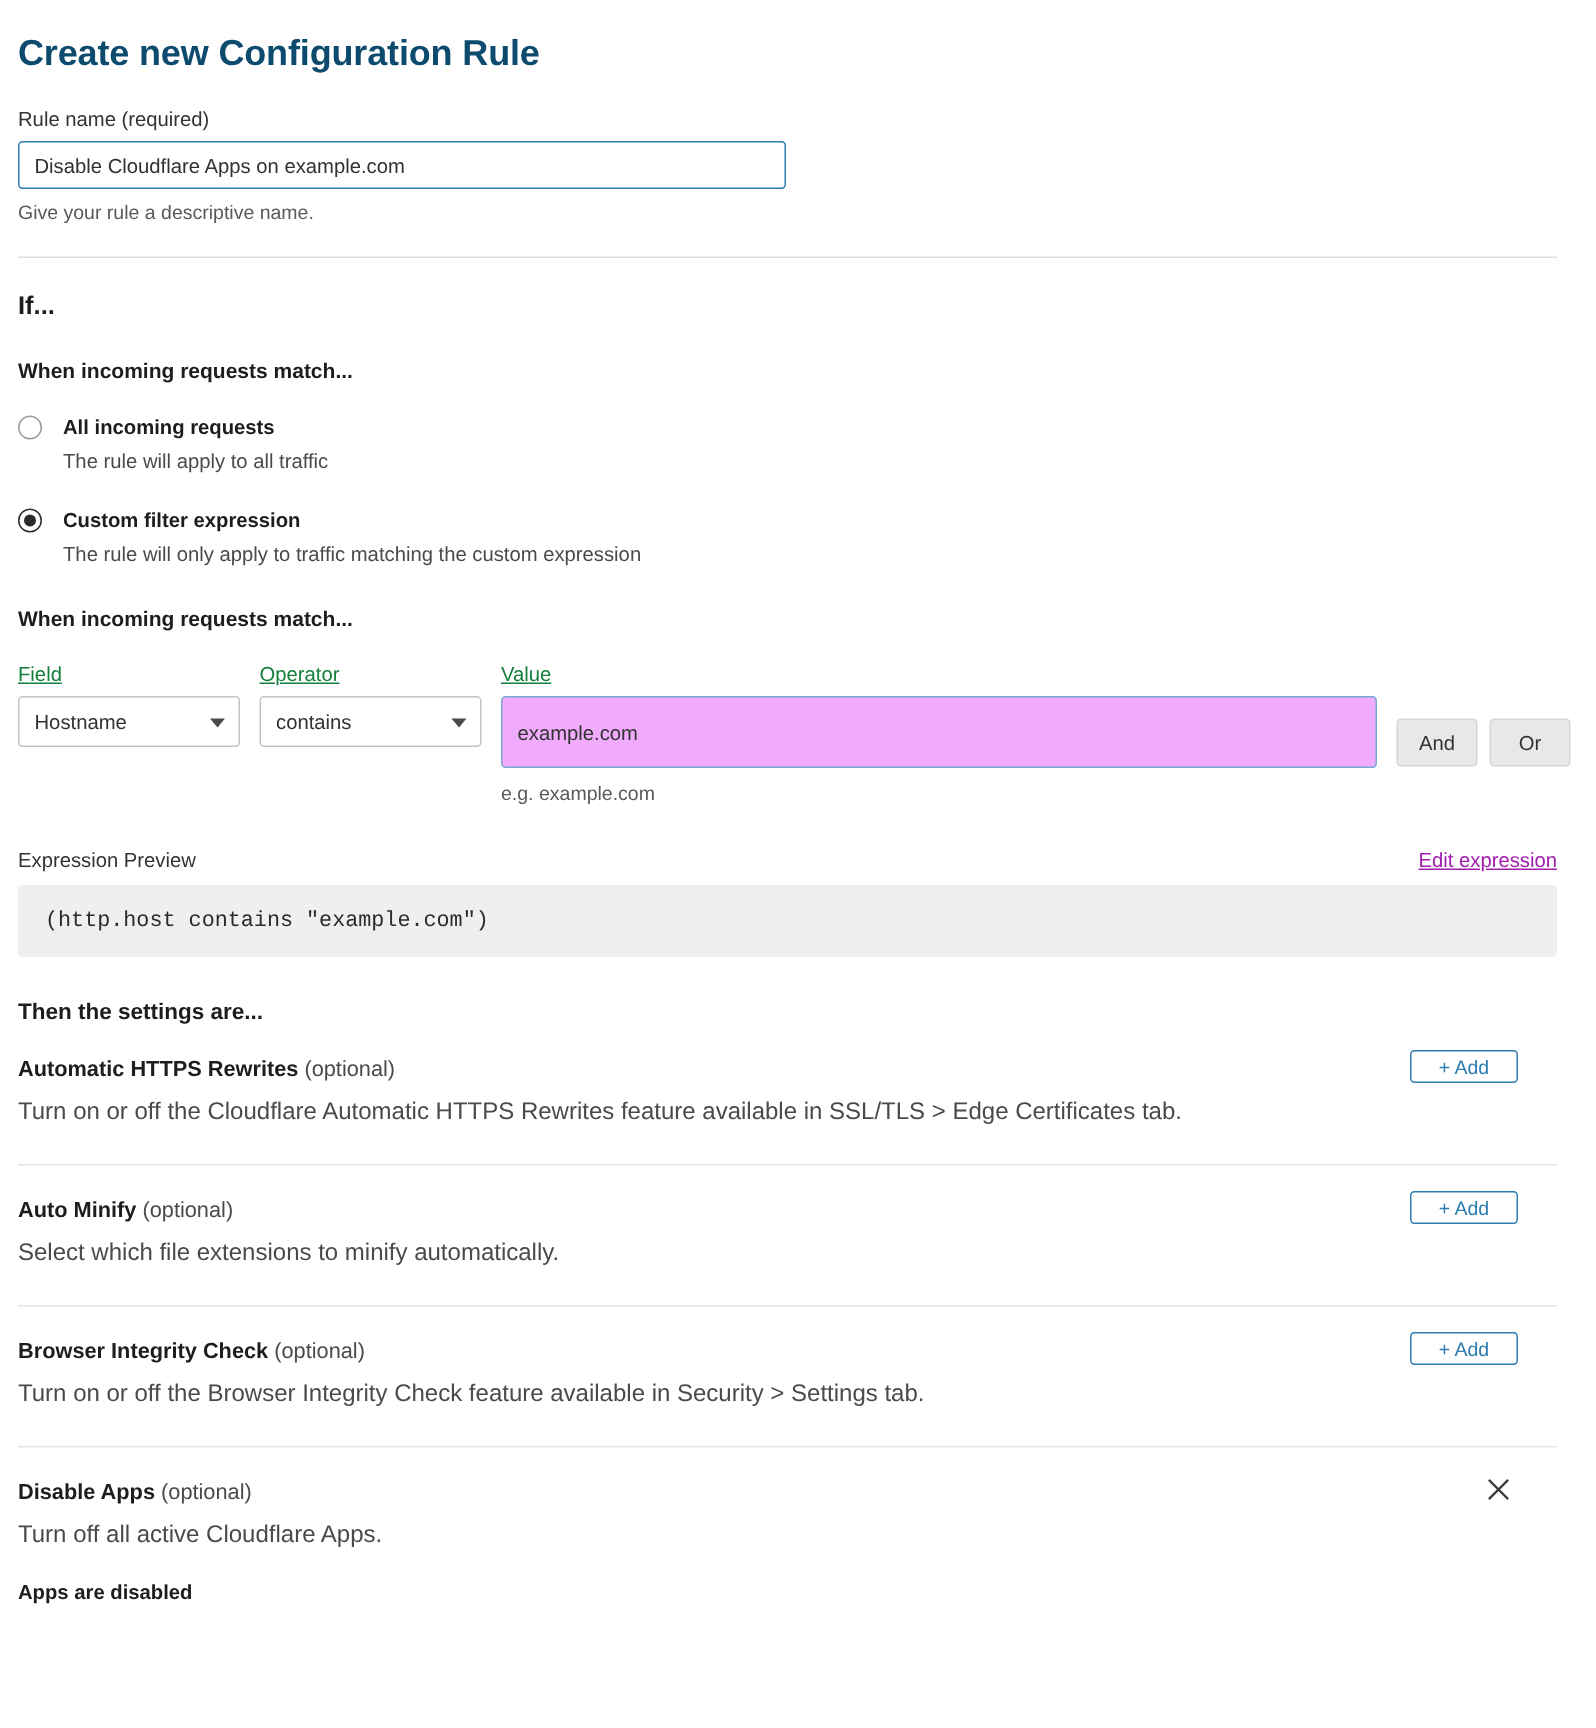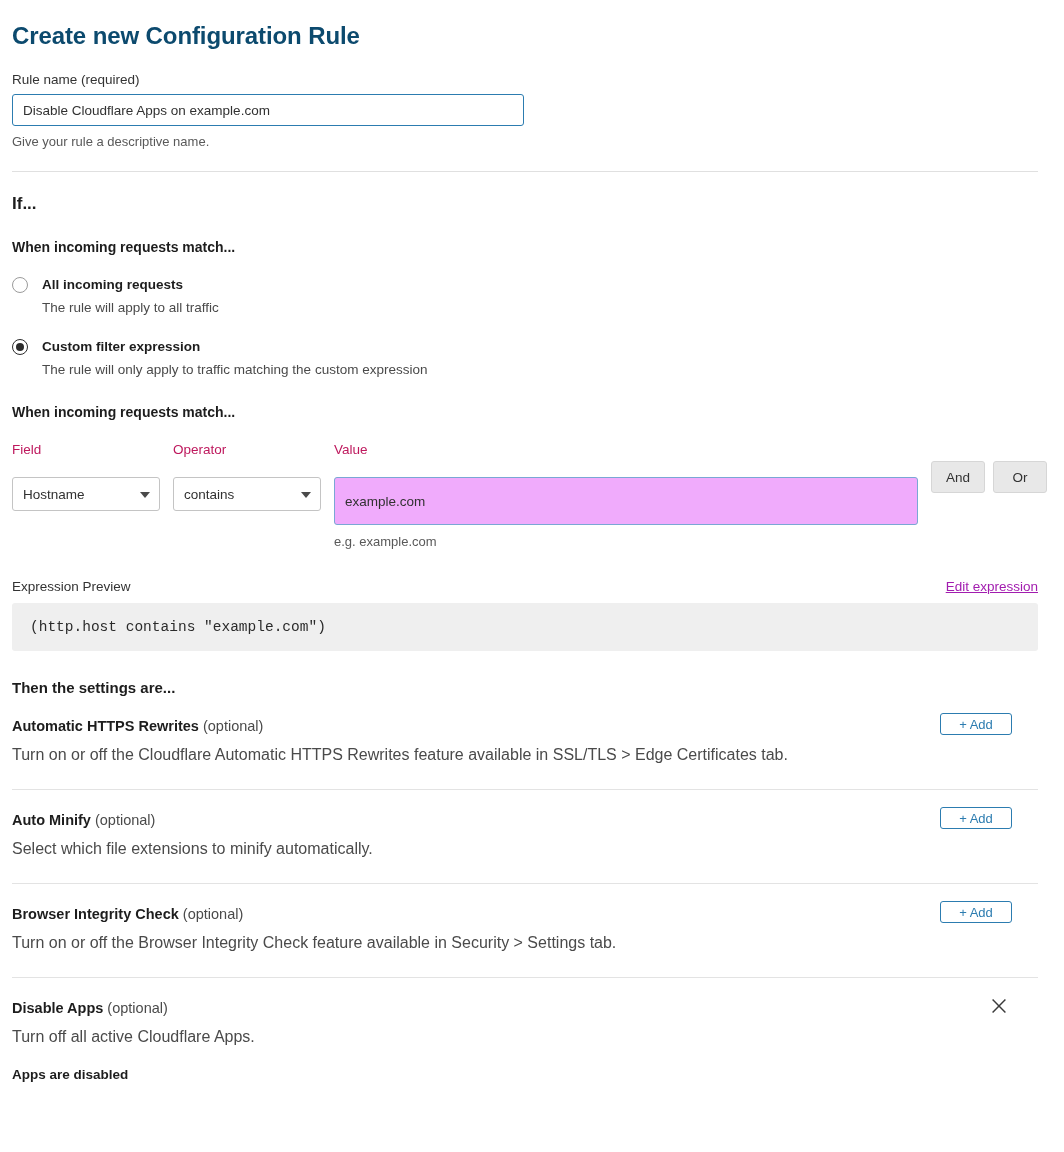--- a/index.html
+++ b/index.html
@@ -108,22 +108,23 @@
     margin-top: 3px;
   }
   .filter-row {
     display: flex;
     align-items: flex-start;
     margin-top: 22px;
   }
   .fr-col { margin-right: 13px; }
   .fr-label {
     font-size: 13.5px;
-    color: #be185d;
-    margin-bottom: 20px;
+    color: #15803d;
+    margin-bottom: 7px;
+    text-decoration: underline;
   }
   .select {
     position: relative;
     height: 34px;
     border: 1px solid #c4c4c4;
     border-radius: 3px;
     background: #fff;
     display: flex;
     align-items: center;
     padding: 0 30px 0 10px;
@@ -163,21 +164,21 @@
     height: 32px;
     min-width: 54px;
     padding: 0 14px;
     background: #e8e8e8;
     border: 1px solid #d6d6d6;
     border-radius: 3px;
     font-size: 13.5px;
     color: #333;
     font-family: "Liberation Sans", sans-serif;
     cursor: pointer;
-    margin-top: 19px;
+    margin-top: 37px;
     margin-left: 0;
   }
   .btn-gray + .btn-gray { margin-left: 8px; }
   .preview-head {
     display: flex;
     justify-content: space-between;
     align-items: baseline;
     margin-top: 30px;
     width: 1026px;
   }

